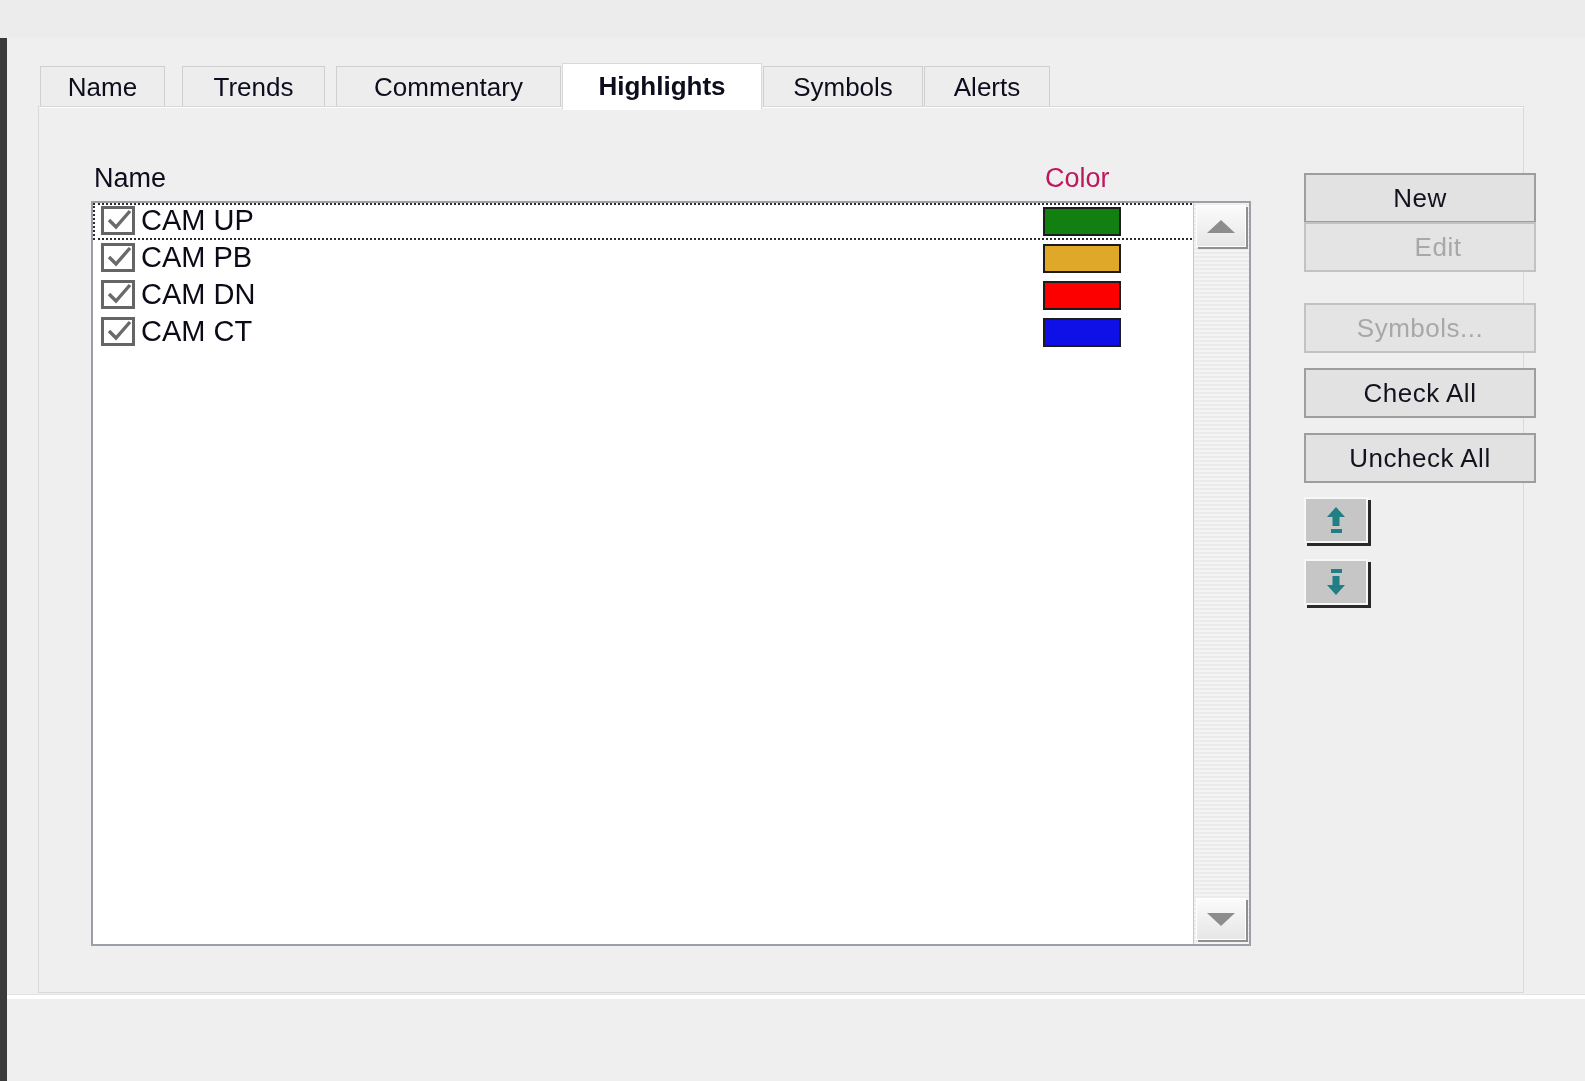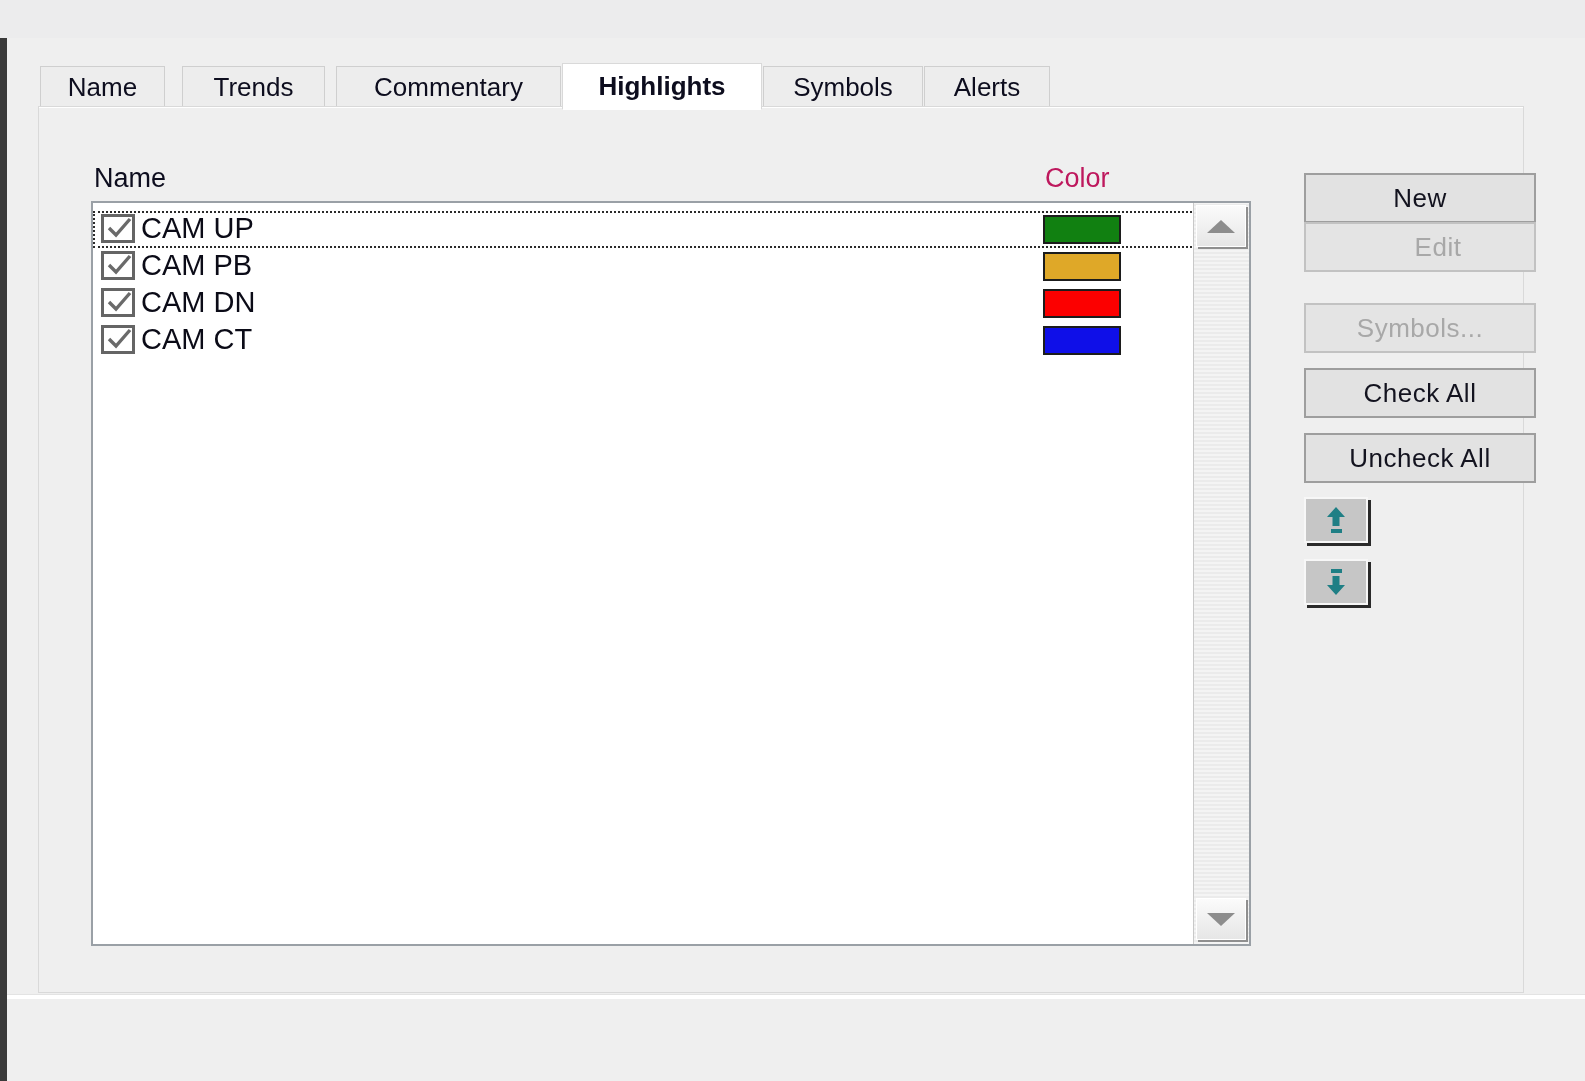--- a/index.html
+++ b/index.html
@@ -161,21 +161,21 @@
     height: 745px;
     background: #ffffff;
     border: 2px solid #9aa0a6;
     border-right: 2px solid #9aa0a6;
     box-sizing: border-box;
     overflow: hidden;
   }
   #list-rows {
     position: absolute;
     left: 0;
-    top: 8px;
+    top: 0;
     width: 1123px;
   }
   .list-row {
     position: relative;
     height: 37px;
     box-sizing: border-box;
   }
   .list-row.focused {
     outline: 2px dotted #2b2b2b;
     outline-offset: -2px;

